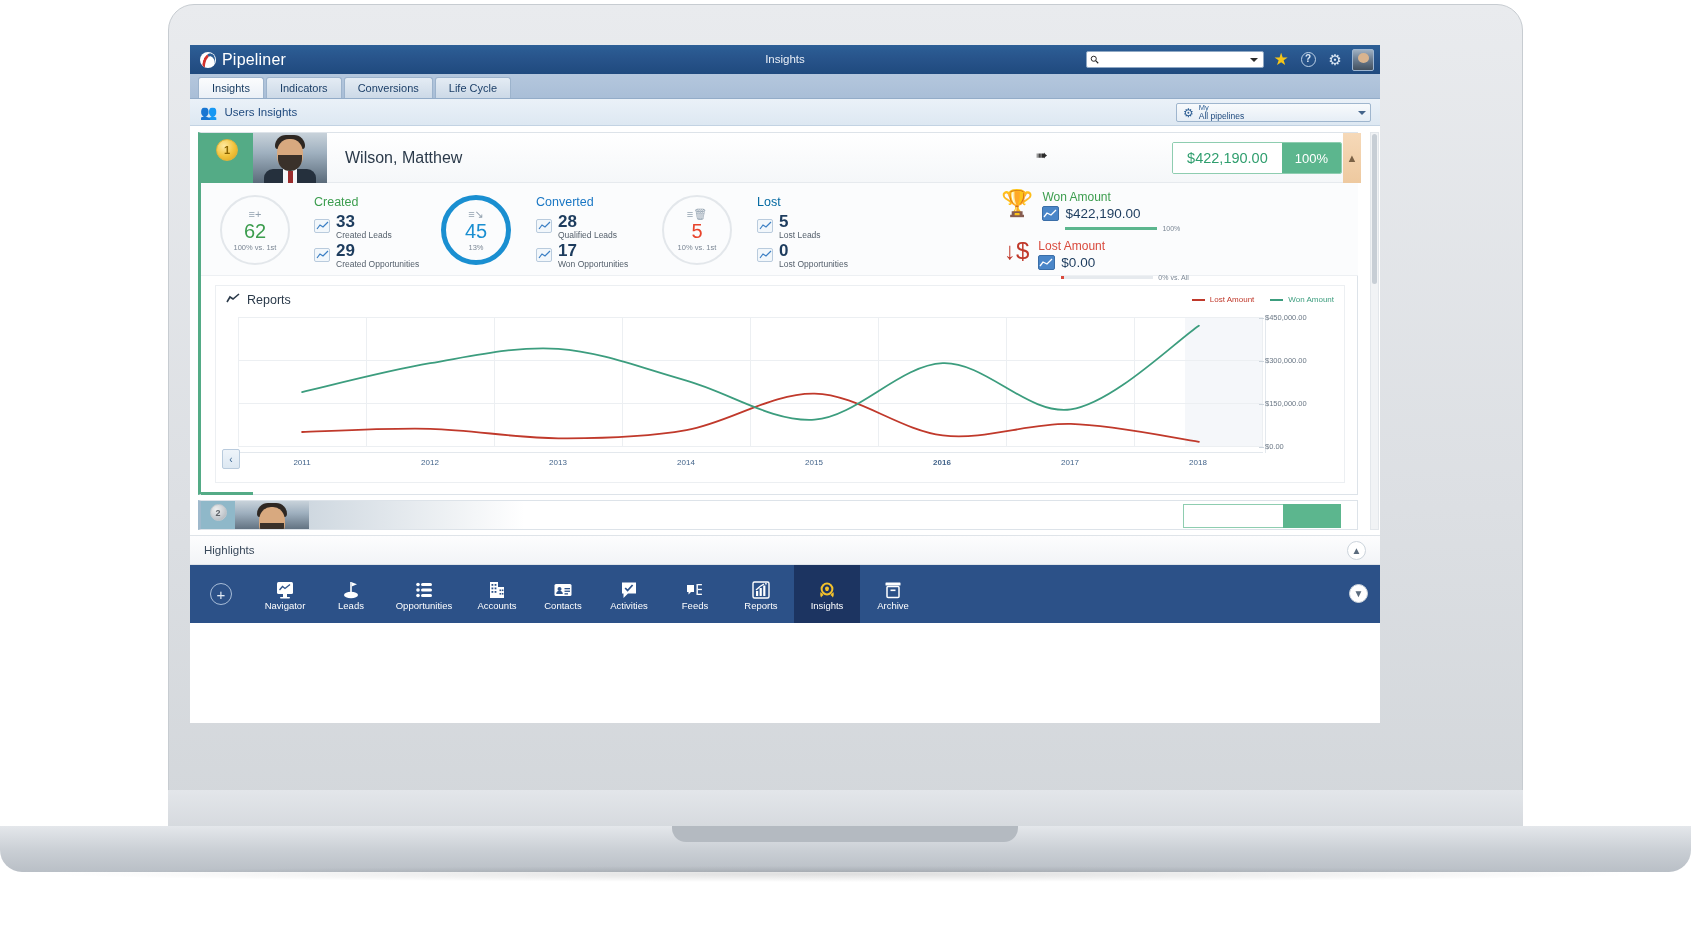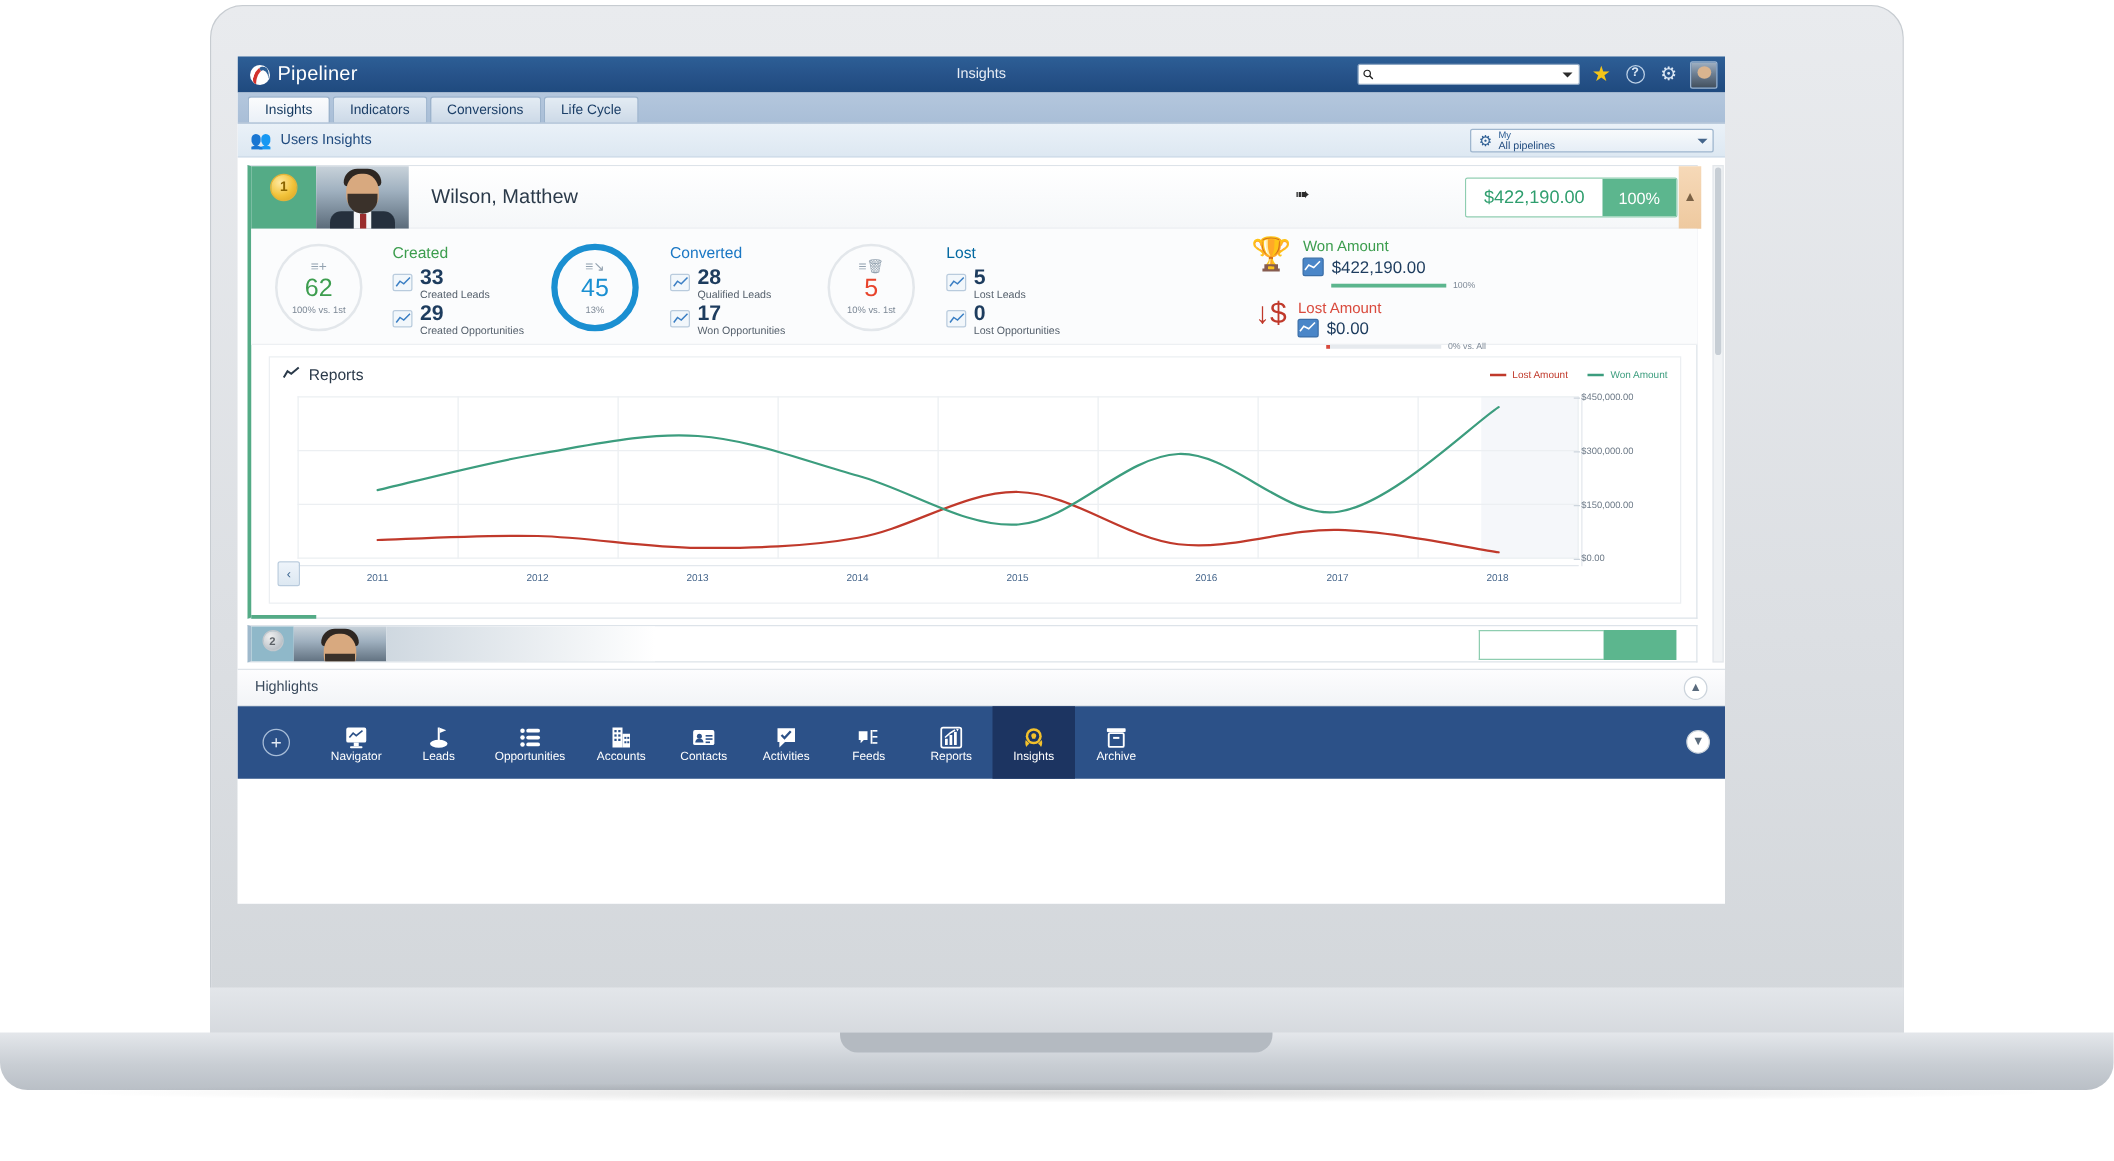--- a/index.html
+++ b/index.html
@@ -615,21 +615,21 @@
             <div class="ytick" style="top:82px;">$150,000.00</div>
             <div class="ytick" style="top:125px;">$0.00</div>
           </div>
 
           <div class="xaxis">
             <div class="xtick" style="left:64px;">2011</div>
             <div class="xtick" style="left:192px;">2012</div>
             <div class="xtick" style="left:320px;">2013</div>
             <div class="xtick" style="left:448px;">2014</div>
             <div class="xtick" style="left:576px;">2015</div>
-            <div class="xtick" style="left:727px;">2016</div>
+            <div class="xtick" style="left:704px;font-weight:bold;">2016</div>
             <div class="xtick" style="left:832px;">2017</div>
             <div class="xtick" style="left:960px;">2018</div>
           </div>
           <div class="prev-btn">‹</div>
         </div>
         <div class="card-underline"></div>
       </div>
 
       <div class="card2">
         <div style="display:flex;">

